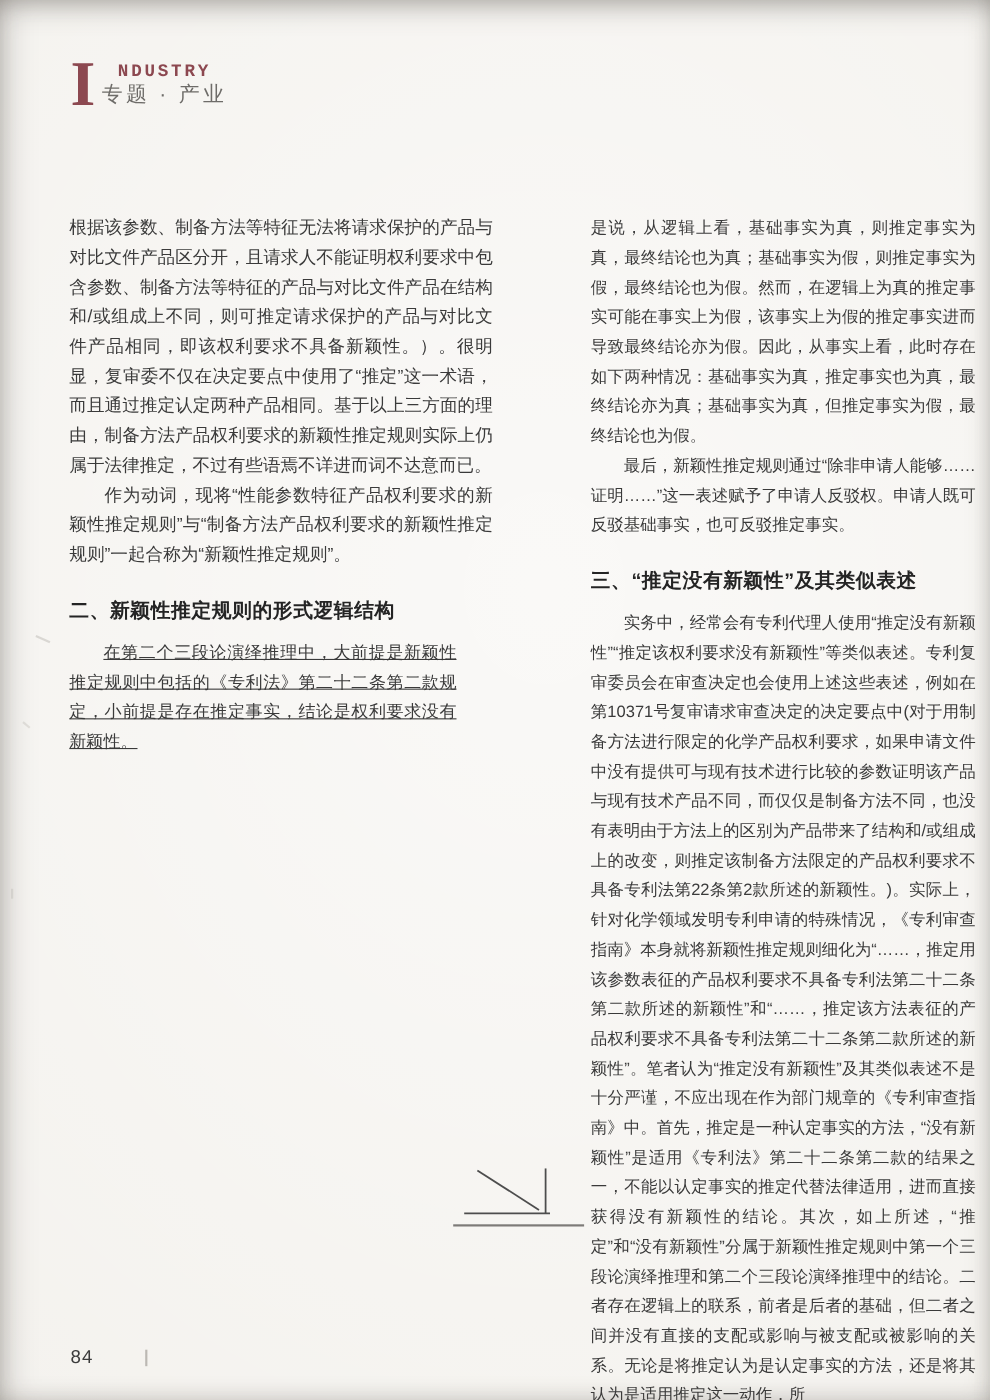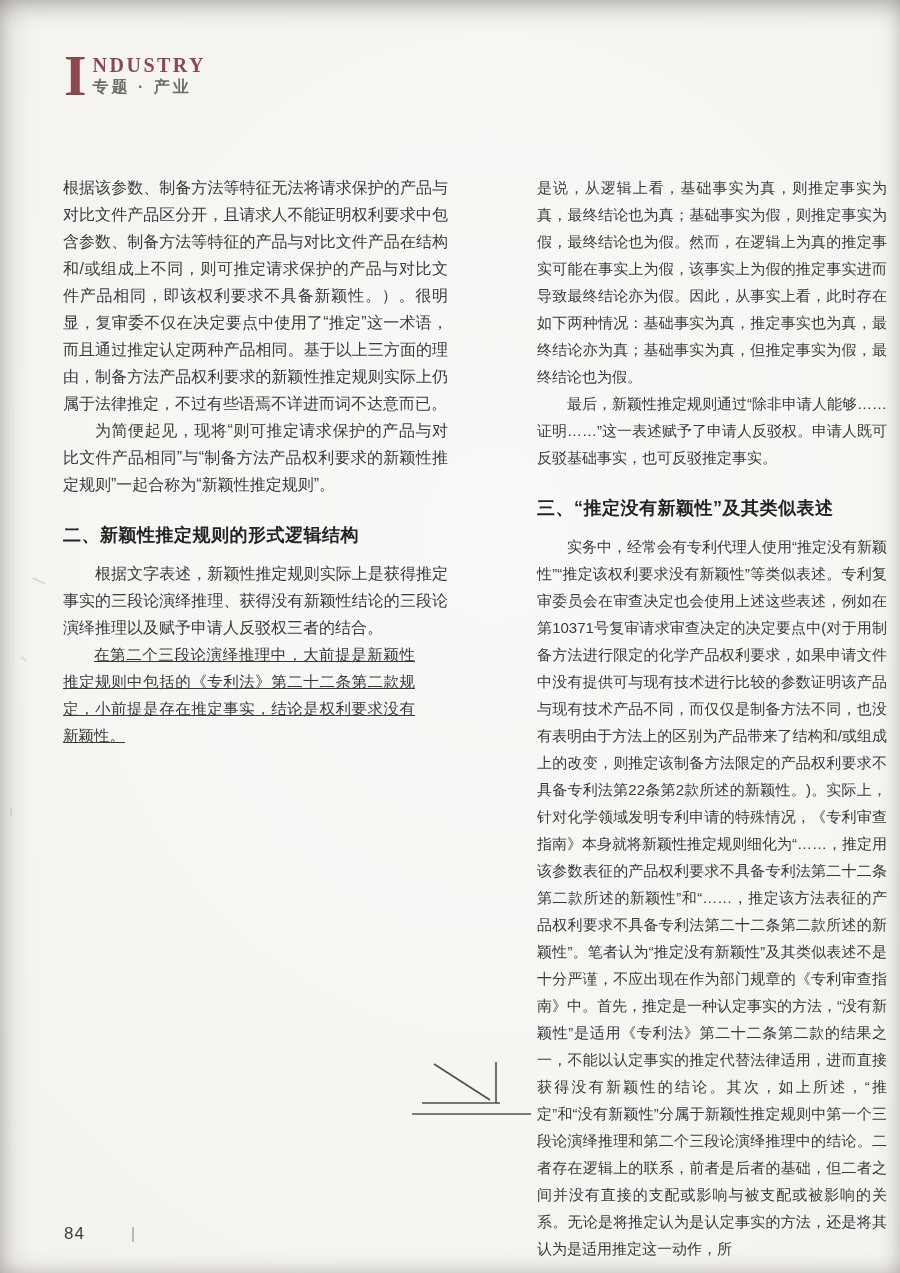--- a/index.html
+++ b/index.html
@@ -12,25 +12,25 @@
     box-shadow:
       inset 0 18px 26px -14px rgba(95,90,84,0.45),
       inset 18px 0 30px -16px rgba(95,90,84,0.38),
       inset -12px 0 22px -12px rgba(95,90,84,0.28),
       inset 0 -12px 22px -12px rgba(95,90,84,0.22);}
   
   .hdr{position:absolute;left:64px;top:50px;display:flex;align-items:flex-start;}
   .drop-i{font-family:"Liberation Serif",serif;font-weight:bold;font-size:58px;line-height:52px;
     color:#8c4850;display:block;}
   .hdr-txt{margin-left:6px;padding-top:6px;}
-  .industry{font-family:Liberation Serif, serif;font-weight:bold;font-size:20px;letter-spacing:2.5px;
+  .industry{font-family:Liberation Mono, monospace;font-weight:bold;font-size:16px;letter-spacing:2.5px;
     color:#8c4850;line-height:18px;text-align:center;}
-  .section{font-size:16px;color:#6e6c69;letter-spacing:3px;line-height:22px;margin-top:2px;font-weight:bold;}
+  .section{font-size:19px;color:#6e6c69;letter-spacing:3px;line-height:22px;margin-top:2px;}
   
-  .col{position:absolute;text-align:justify;color:#3a3a3a;line-height:27px;}
+  .col{position:absolute;text-align:justify;color:#3a3a3a;line-height:27px;margin-top:20px;}
   .col p{margin:0;}
   .col p.indent{text-indent:2em;}
   .col-left{left:63px;top:174px;width:385px;font-size:16px;}
   .col-right{left:537px;top:174px;width:350px;font-size:15px;}
   .col h2{font-size:18px;line-height:24px;color:#242424;margin:25px 0 13px;font-weight:bold;letter-spacing:0.5px;}
   .narrow{width:352px;font-size:15.5px;text-decoration:underline;}
   
   .callout{position:absolute;left:412px;top:1062px;width:125px;z-index:2;}
   .callout svg{display:block;margin-left:8px;}
   .callout .rule{width:119px;height:2px;background:#7d7b78;margin:5px 0 7px 0;}
@@ -53,23 +53,22 @@
   <header class="hdr">
     <span class="drop-i">I</span>
     <div class="hdr-txt">
       <div class="industry">NDUSTRY</div>
       <div class="section">专题 · 产业</div>
     </div>
   </header>
 
   <div class="col col-left">
     <p>根据该参数、制备方法等特征无法将请求保护的产品与对比文件产品区分开，且请求人不能证明权利要求中包含参数、制备方法等特征的产品与对比文件产品在结构和/或组成上不同，则可推定请求保护的产品与对比文件产品相同，即该权利要求不具备新颖性。）。很明显，复审委不仅在决定要点中使用了“推定”这一术语，而且通过推定认定两种产品相同。基于以上三方面的理由，制备方法产品权利要求的新颖性推定规则实际上仍属于法律推定，不过有些语焉不详进而词不达意而已。</p>
-    <p class="indent">为简便起见，现将“则可推定请求保护的产品与对比文件产品相同”与“制备方法产品权利要求的新颖性推定规则”一起合称为“新颖性推定规则”。</p>
+    <p class="indent">作为动词，现将“性能参数特征产品权利要求的新颖性推定规则”与“制备方法产品权利要求的新颖性推定规则”一起合称为“新颖性推定规则”。</p>
     <h2>二、新颖性推定规则的形式逻辑结构</h2>
-    <p class="indent">根据文字表述，新颖性推定规则实际上是获得推定事实的三段论演绎推理、获得没有新颖性结论的三段论演绎推理以及赋予申请人反驳权三者的结合。</p>
     <div class="narrow">
       <p class="indent">在第二个三段论演绎推理中，大前提是新颖性推定规则中包括的《专利法》第二十二条第二款规定，小前提是存在推定事实，结论是权利要求没有新颖性。</p>
     </div>
   </div>
 
   <div class="col col-right">
     <p>是说，从逻辑上看，基础事实为真，则推定事实为真，最终结论也为真；基础事实为假，则推定事实为假，最终结论也为假。然而，在逻辑上为真的推定事实可能在事实上为假，该事实上为假的推定事实进而导致最终结论亦为假。因此，从事实上看，此时存在如下两种情况：基础事实为真，推定事实也为真，最终结论亦为真；基础事实为真，但推定事实为假，最终结论也为假。</p>
     <p class="indent">最后，新颖性推定规则通过“除非申请人能够……证明……”这一表述赋予了申请人反驳权。申请人既可反驳基础事实，也可反驳推定事实。</p>
     <h2>三、“推定没有新颖性”及其类似表述</h2>
     <p class="indent">实务中，经常会有专利代理人使用“推定没有新颖性”“推定该权利要求没有新颖性”等类似表述。专利复审委员会在审查决定也会使用上述这些表述，例如在第10371号复审请求审查决定的决定要点中(对于用制备方法进行限定的化学产品权利要求，如果申请文件中没有提供可与现有技术进行比较的参数证明该产品与现有技术产品不同，而仅仅是制备方法不同，也没有表明由于方法上的区别为产品带来了结构和/或组成上的改变，则推定该制备方法限定的产品权利要求不具备专利法第22条第2款所述的新颖性。)。实际上，针对化学领域发明专利申请的特殊情况，《专利审查指南》本身就将新颖性推定规则细化为“……，推定用该参数表征的产品权利要求不具备专利法第二十二条第二款所述的新颖性”和“……，推定该方法表征的产品权利要求不具备专利法第二十二条第二款所述的新颖性”。笔者认为“推定没有新颖性”及其类似表述不是十分严谨，不应出现在作为部门规章的《专利审查指南》中。首先，推定是一种认定事实的方法，“没有新颖性”是适用《专利法》第二十二条第二款的结果之一，不能以认定事实的推定代替法律适用，进而直接获得没有新颖性的结论。其次，如上所述，“推定”和“没有新颖性”分属于新颖性推定规则中第一个三段论演绎推理和第二个三段论演绎推理中的结论。二者存在逻辑上的联系，前者是后者的基础，但二者之间并没有直接的支配或影响与被支配或被影响的关系。无论是将推定认为是认定事实的方法，还是将其认为是适用推定这一动作，所</p>

